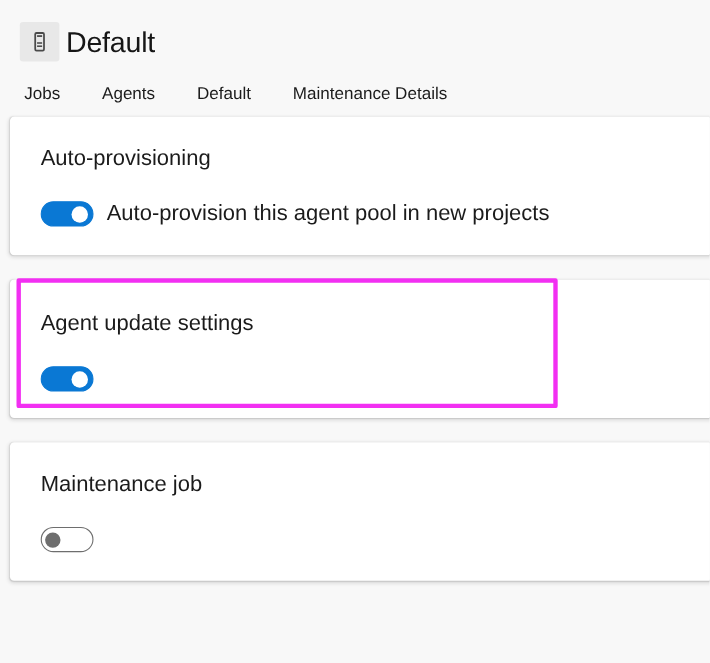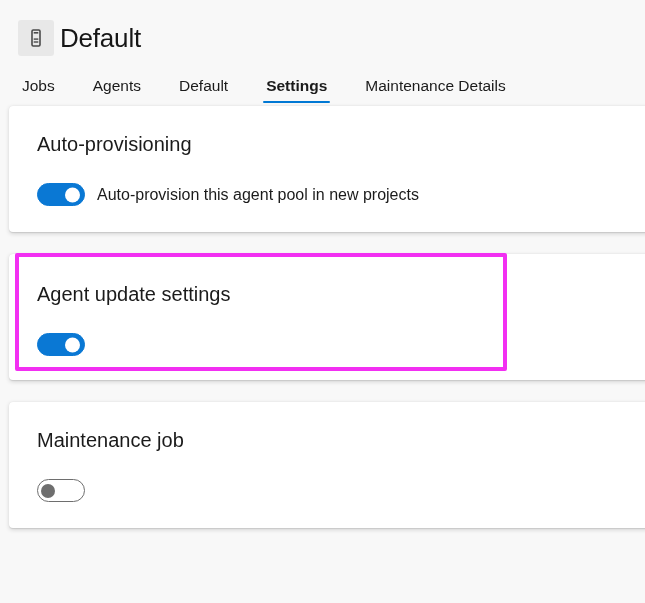--- a/index.html
+++ b/index.html
@@ -128,21 +128,21 @@
     background: #ffffff;
     right: 4px;
   }
   .toggle.off .knob {
     width: 14px;
     height: 14px;
     background: #6e6e6e;
     left: 3px;
   }
   .toggle-label {
-    font-size: 16px;
+    font-size: 20px;
     color: #1b1b1b;
     white-space: nowrap;
   }
 
   
   .highlight-box {
     position: absolute;
     left: 6px;
     top: -1px;
     width: 492px;
@@ -165,21 +165,20 @@
       <rect x="8.7" y="14.3" width="4.6" height="1.4" fill="#4a4a4a"></rect>
     </svg>
   </div>
   <div class="page-title">Default</div>
 </div>
 
 <div class="tabbar">
   <div class="tab">Jobs</div>
   <div class="tab">Agents</div>
   <div class="tab">Default</div>
-  <div class="tab active">Settings</div>
   <div class="tab">Maintenance Details</div>
 </div>
 
 <div class="cards">
 
   <div class="card">
     <div class="card-inner">
       <div class="section-title">Auto-provisioning</div>
       <div class="toggle-row">
         <div class="toggle on">

